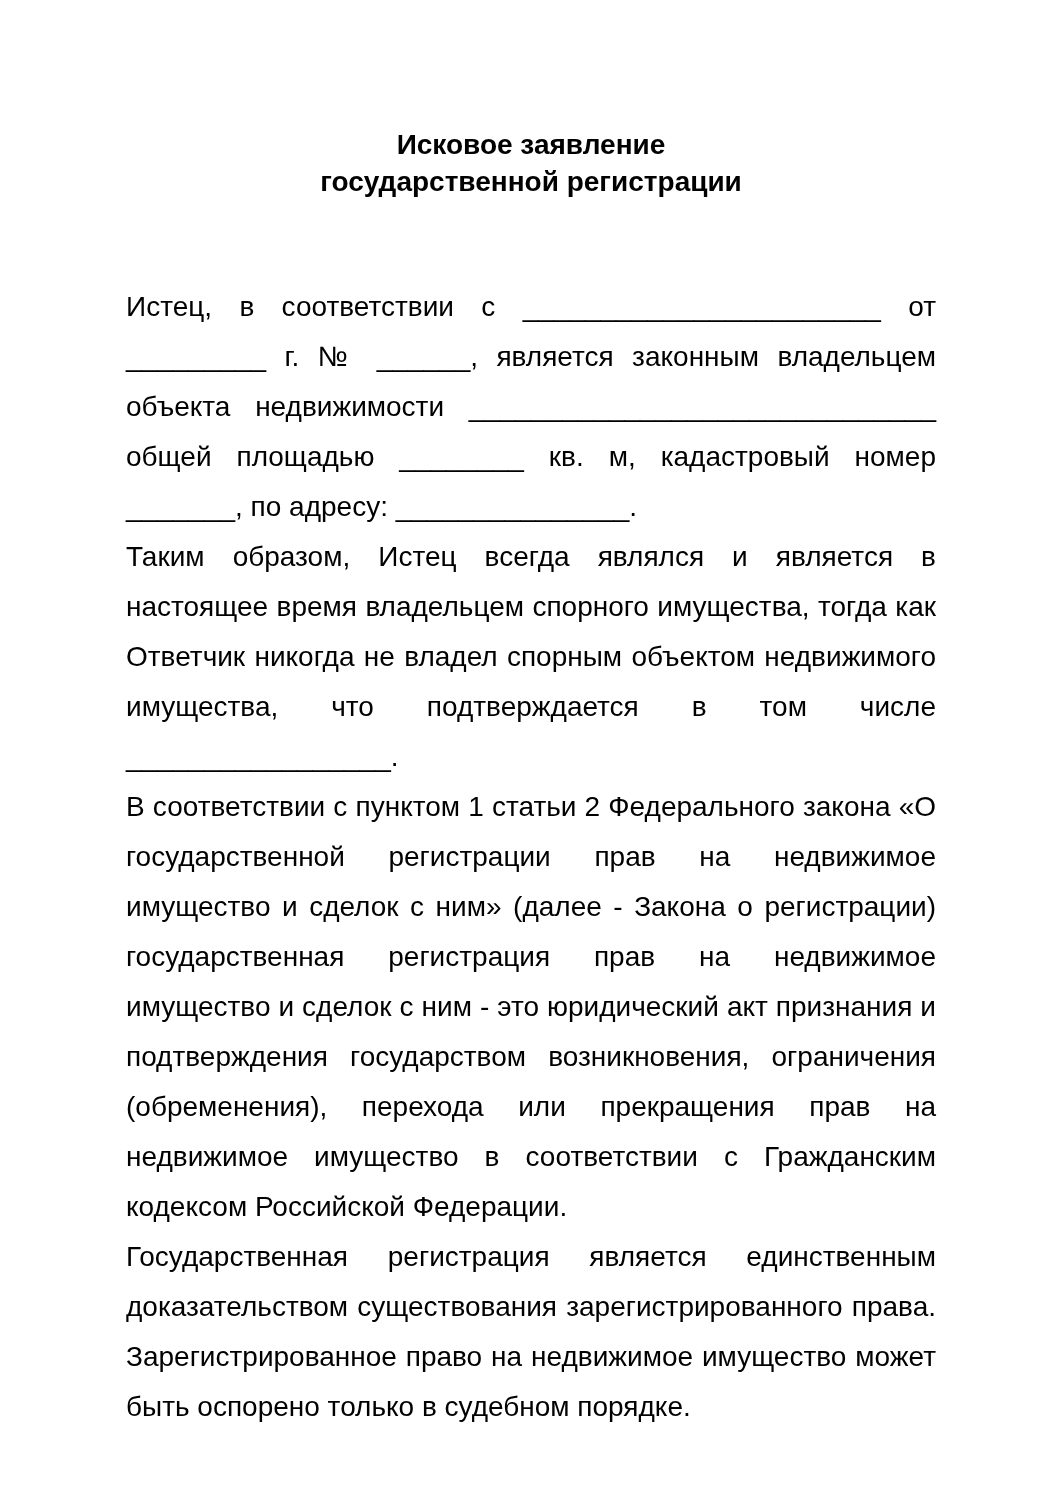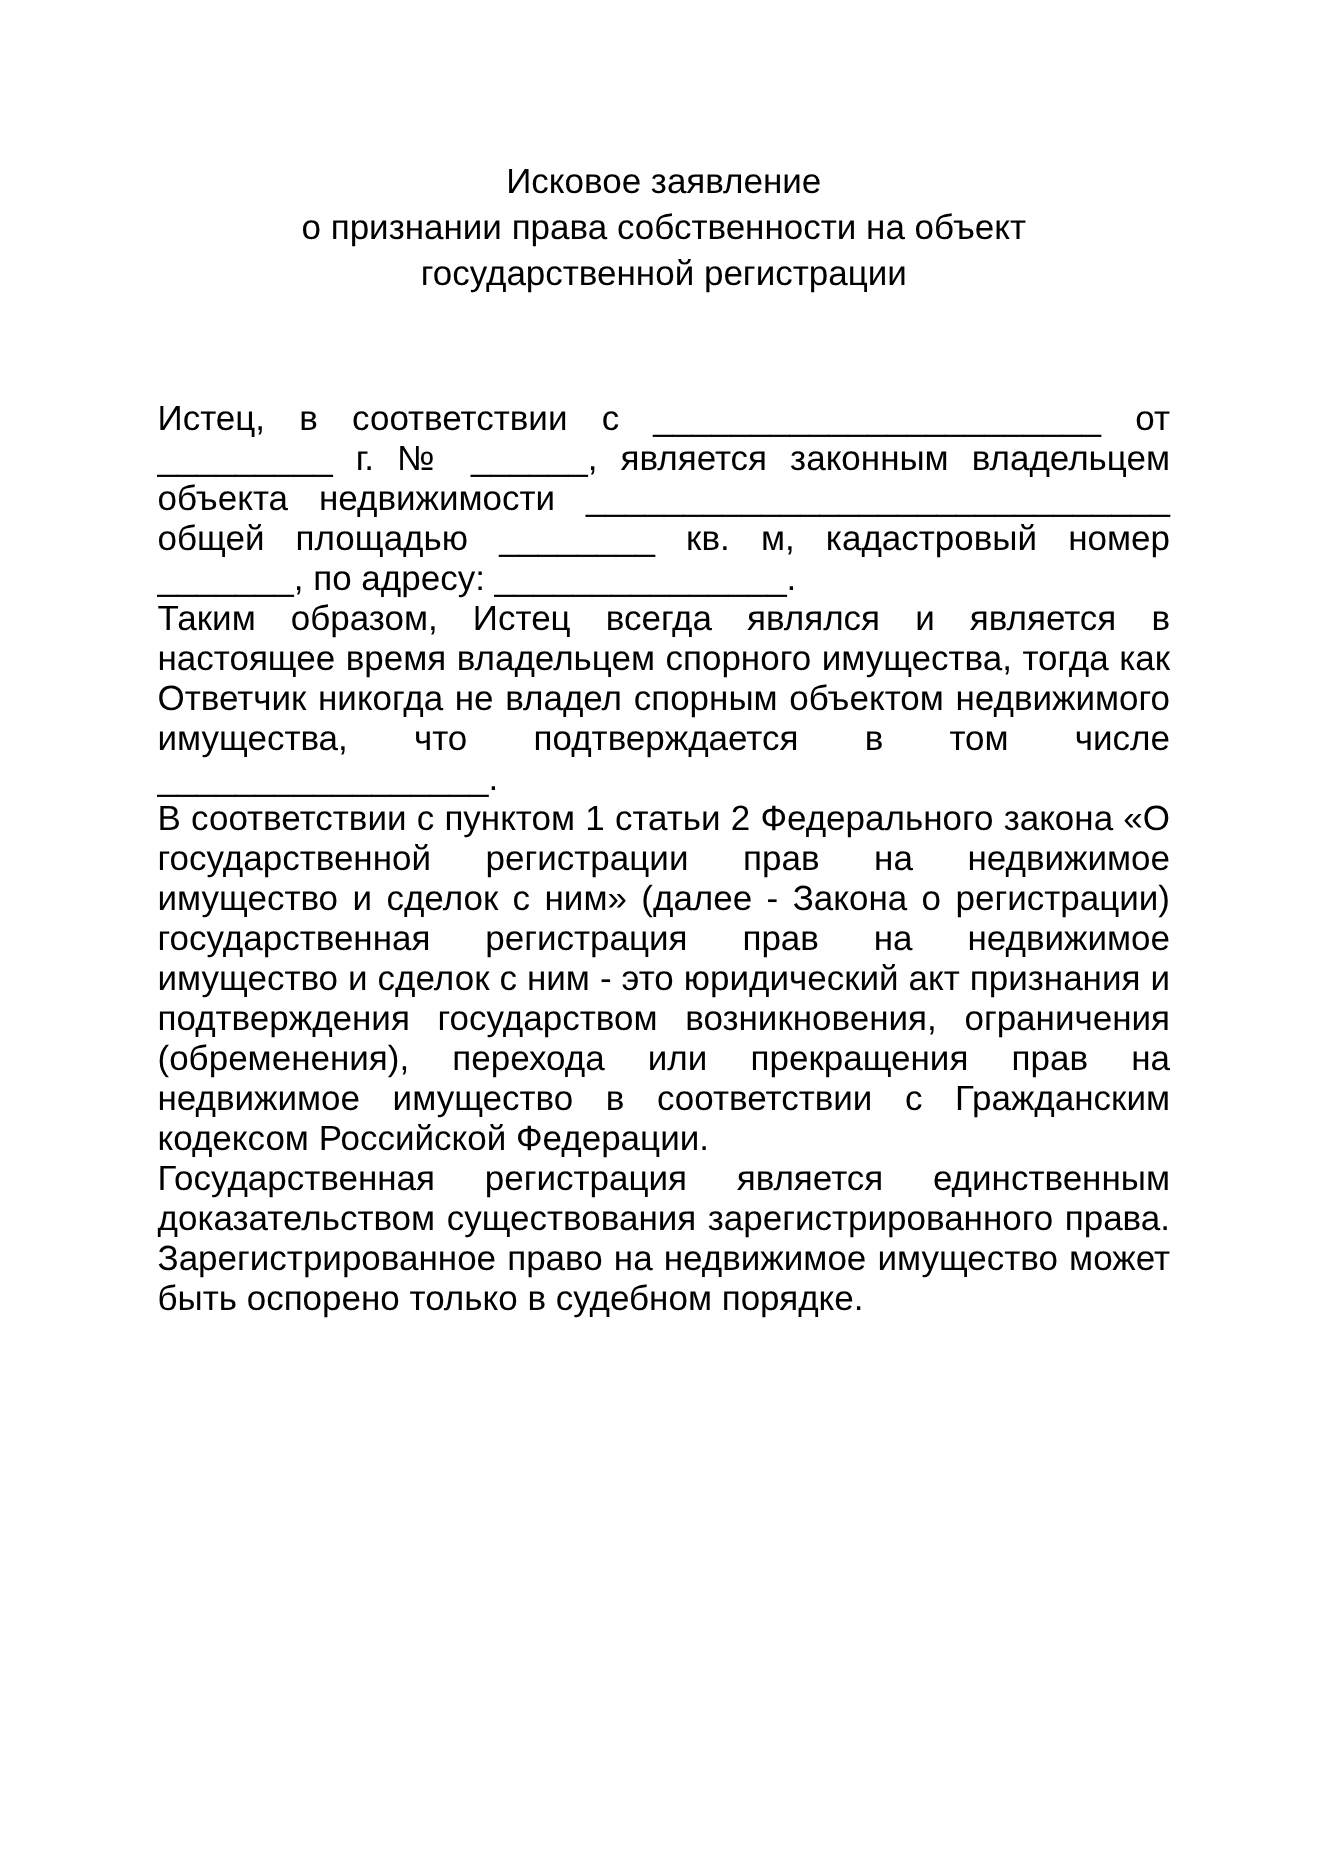--- a/index.html
+++ b/index.html
@@ -15,41 +15,40 @@
     background: #ffffff;
     color: #000000;
     font-family: "Liberation Sans", sans-serif;
     font-size: 28px;
     box-sizing: border-box;
     padding: 126px 124px 0 126px;
     overflow: hidden;
   }
   .doc-title {
     text-align: center;
-    font-weight: 400;
+    font-weight: 700;
     line-height: 37px;
     margin: 0 0 82px 0;
   }
   .title-line {
     white-space: nowrap;
   }
   .doc-body p {
     margin: 0;
     text-align: justify;
-    line-height: 32px;
+    line-height: 50px;
     word-spacing: normal;
   }
 </style>
 </head>
 <body>
 
 <div class="page">
   <header class="doc-title">
     <div class="title-line">Исковое заявление</div>
-    <div class="title-line">о признании права собственности на объект</div>
     <div class="title-line">государственной регистрации</div>
   </header>
   <main class="doc-body">
     <p>Истец, в соответствии с _______________________ от _________ г. № ______, является законным владельцем объекта недвижимости ______________________________ общей площадью ________ кв. м, кадастровый номер _______, по адресу: _______________.</p>
     <p>Таким образом, Истец всегда являлся и является в настоящее время владельцем спорного имущества, тогда как Ответчик никогда не владел спорным объектом недвижимого имущества, что подтверждается в том числе _________________.</p>
     <p>В соответствии с пунктом 1 статьи 2 Федерального закона «О государственной регистрации прав на недвижимое имущество и сделок с ним» (далее - Закона о регистрации) государственная регистрация прав на недвижимое имущество и сделок с ним - это юридический акт признания и подтверждения государством возникновения, ограничения (обременения), перехода или прекращения прав на недвижимое имущество в соответствии с Гражданским кодексом Российской Федерации.</p>
     <p>Государственная регистрация является единственным доказательством существования зарегистрированного права. Зарегистрированное право на недвижимое имущество может быть оспорено только в судебном порядке.</p>
   </main>
 </div>
 

